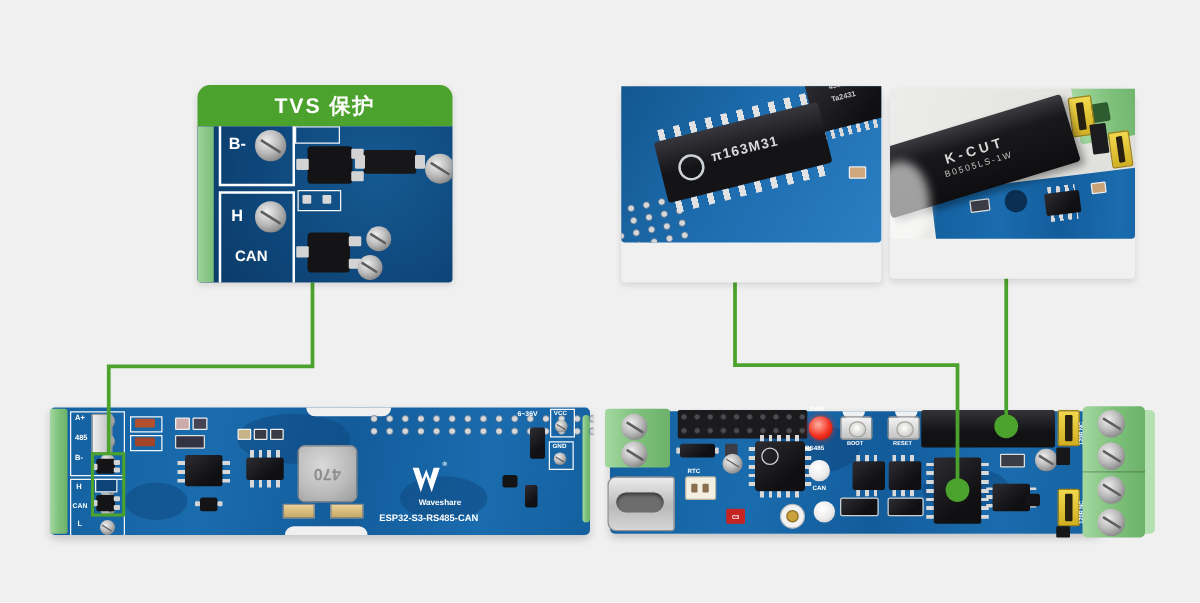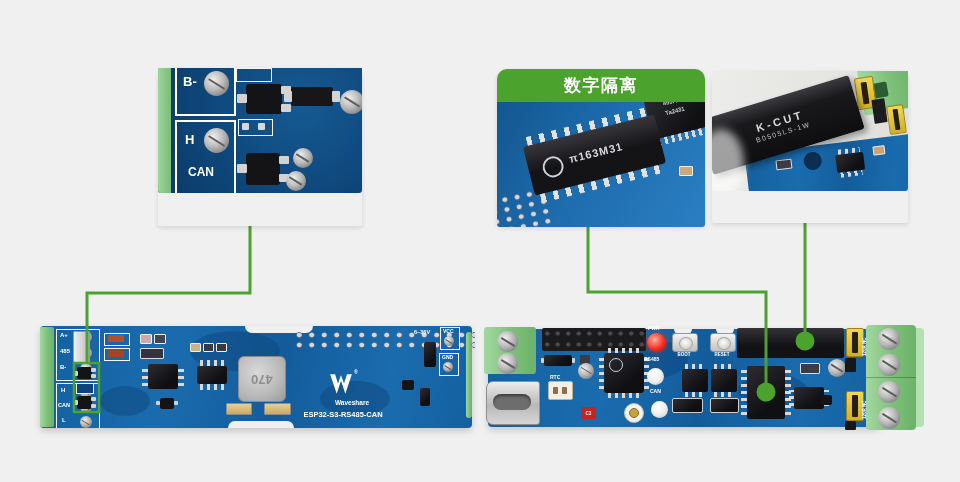--- a/index.html
+++ b/index.html
@@ -244,20 +244,21 @@
   <svg class="abs" style="left:0;top:0;z-index:5;pointer-events:none;" width="960" height="482" viewBox="0 0 960 482">
     <polyline points="250,226 250,293 87,293 87,364" fill="none" stroke="#4ba22c" stroke-width="3"></polyline>
     <rect x="74" y="363" width="25" height="49" fill="none" stroke="#4ba22c" stroke-width="2.5"></rect>
     <polyline points="588,226 588,292 766,292 766,392" fill="none" stroke="#4ba22c" stroke-width="3"></polyline>
     <circle cx="766" cy="392" r="9.5" fill="#4ba22c"></circle>
     <polyline points="805,223 805,341" fill="none" stroke="#4ba22c" stroke-width="3"></polyline>
     <circle cx="805" cy="341" r="9.5" fill="#4ba22c"></circle>
   </svg>
 
   <div class="callout" style="left:158px;top:68px;width:204px;height:158px;">
+    <div class="callout-header">TVS 保护</div>
     <div class="callout-photo" style="width:204px;height:125px;background:radial-gradient(circle at 70% 30%,#155a92,#0e4578 60%,#0b3a67);">
       <div class="abs" style="left:0;top:0;width:13px;height:125px;background:linear-gradient(90deg,#9ed49b,#7bbd78);"></div>
       <div class="abs" style="left:17px;top:-4px;width:57px;height:48px;border:2.5px solid #fff;"></div>
       <span class="lbl" style="left:25px;top:6px;font-size:13px;">B-</span>
       <div class="screw" style="left:46px;top:3px;width:25px;height:25px;"></div>
       <div class="abs" style="left:17px;top:52px;width:57px;height:80px;border:2.5px solid #fff;"></div>
       <span class="lbl" style="left:27px;top:64px;font-size:13px;">H</span>
       <div class="screw" style="left:46px;top:60px;width:25px;height:25px;"></div>
       <span class="lbl" style="left:30px;top:97px;font-size:12px;">CAN</span>
       <div class="silk" style="left:78px;top:0px;width:34px;height:12px;border-width:1.5px;"></div>
@@ -279,21 +280,20 @@
         <div class="leg" style="right:-9px;top:3px;width:10px;height:8px;"></div>
         <div class="leg" style="right:-9px;bottom:3px;width:10px;height:8px;"></div>
       </div>
       <div class="screw" style="left:135px;top:80px;width:20px;height:20px;"></div>
       <div class="screw" style="left:128px;top:103px;width:20px;height:20px;"></div>
       <div class="screw" style="left:182px;top:22px;width:24px;height:24px;"></div>
     </div>
   </div>
 
   <div class="callout" style="left:497px;top:69px;width:208px;height:157px;">
-    <div class="callout-header">数字隔离</div>
     <div class="callout-photo" style="width:208px;height:125px;background:linear-gradient(120deg,#13578f,#1d6cae 45%,#2a7fc2);">
       <div class="holes" style="left:-8px;top:90px;width:60px;height:40px;transform:rotate(-12deg);"></div>
       <div class="chip" style="left:150px;top:-14px;width:72px;height:44px;transform:rotate(-14deg);">
         <div class="pins-h" style="bottom:-7px;left:4px;width:62px;height:7px;"></div>
         <span class="lbl" style="left:18px;top:8px;font-size:6px;color:#c9c9c9;">459AB7</span>
         <span class="lbl" style="left:18px;top:18px;font-size:6px;color:#c9c9c9;">Ta2431</span>
       </div>
       <div class="chip" style="left:30px;top:28px;width:135px;height:50px;transform:rotate(-14deg);border-radius:3px;
            background:linear-gradient(180deg,#36363c,#141417 55%);">
         <div class="pins-h" style="top:-9px;left:5px;width:125px;height:9px;background:repeating-linear-gradient(90deg,#e2e2e2 0 5px,rgba(0,0,0,0) 5px 13px);"></div>

